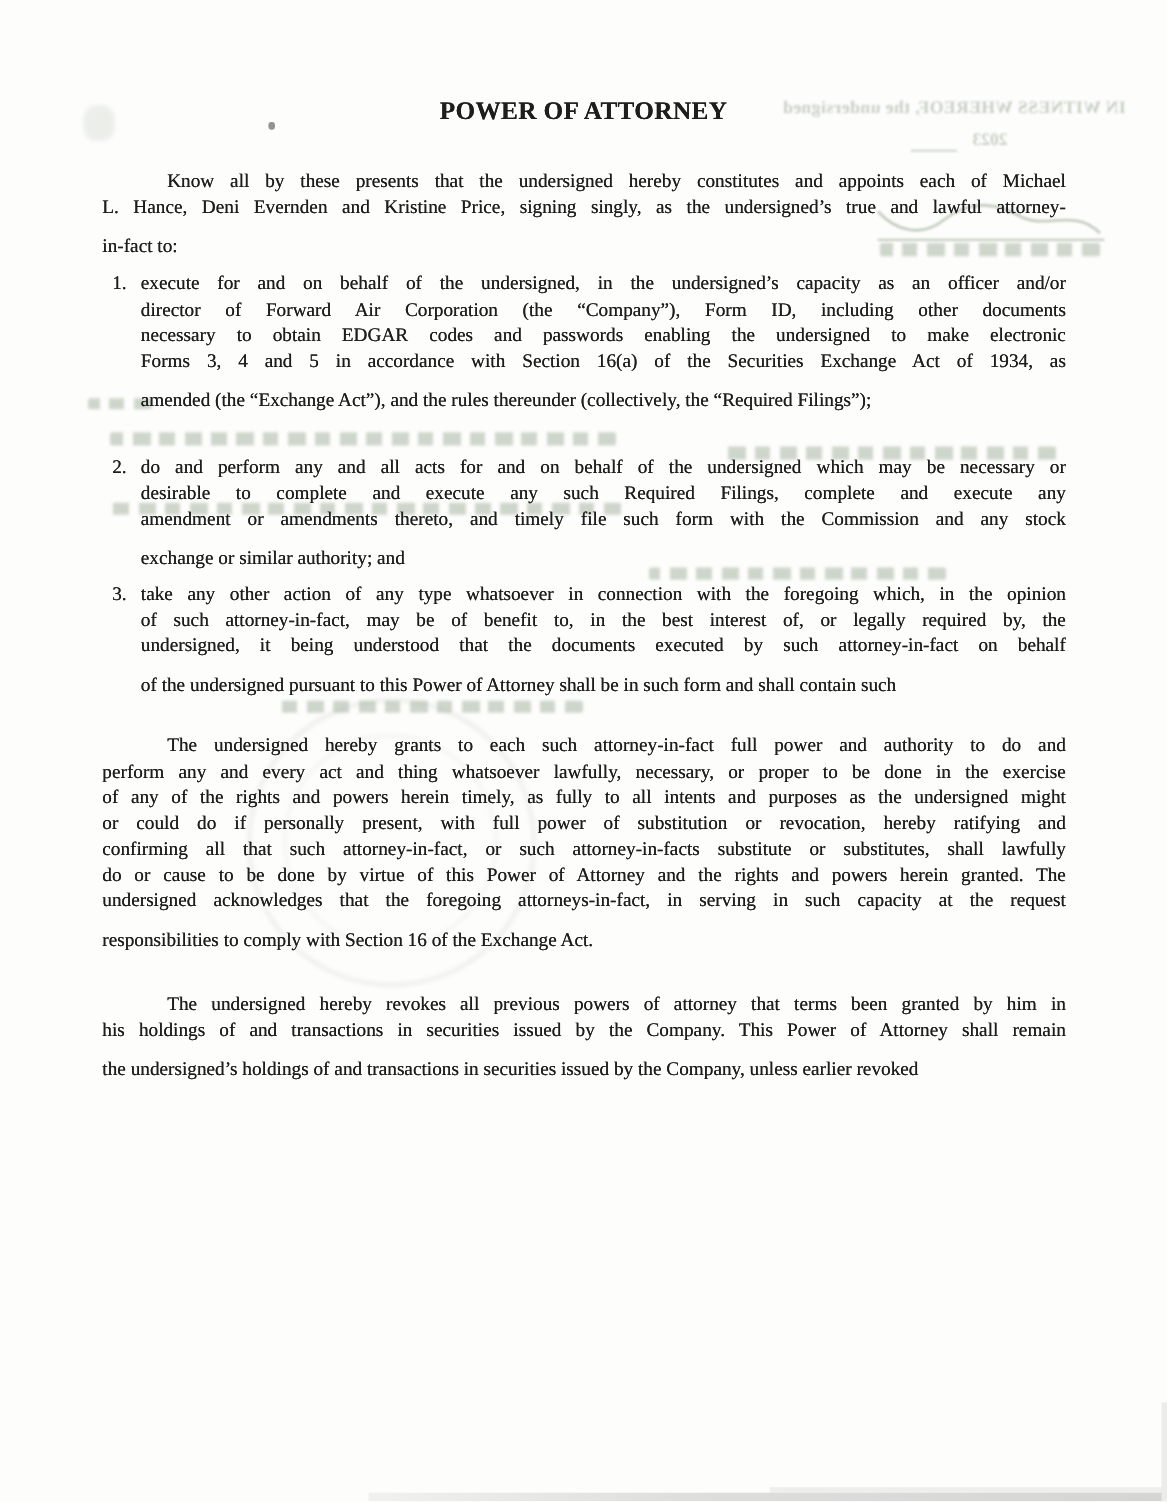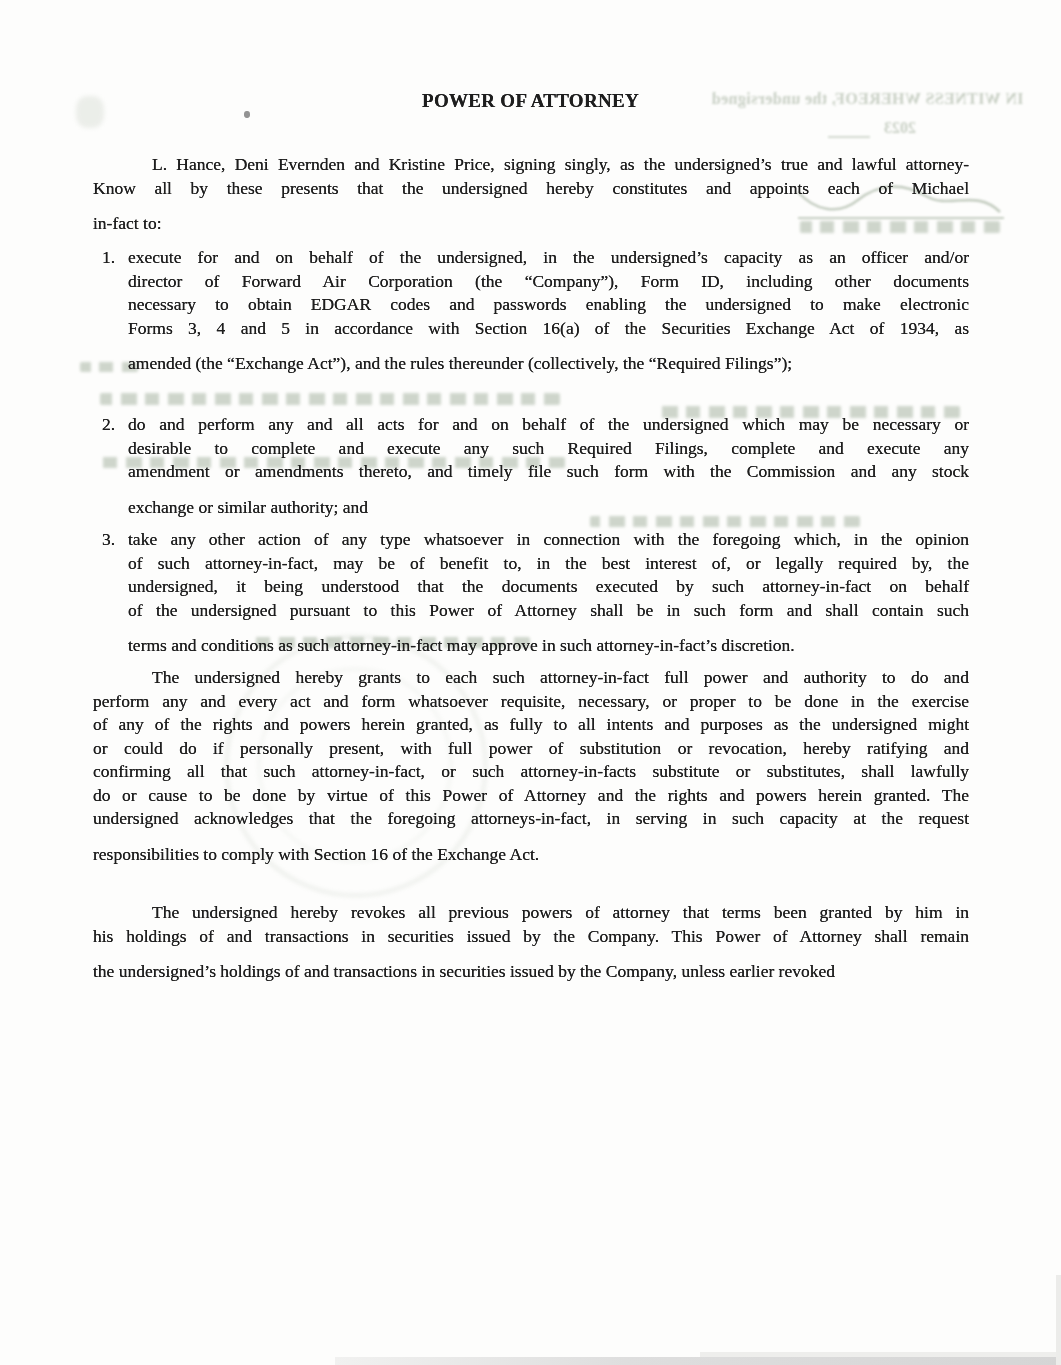--- a/index.html
+++ b/index.html
@@ -4,21 +4,21 @@
 <style>
   html,body { margin:0; padding:0; background:#ffffff; }
   .page {
     position:relative; width:1061px; height:1365px; margin:0 auto;
     background:#fdfdfc; overflow:hidden;
     font-family:"Liberation Serif","DejaVu Serif",serif;
     color:#1e1e1e; font-size:17.5px; line-height:23.5px;
   }
   .title {
     position:absolute; top:89px; left:0; right:0; margin:0;
-    text-align:center; font-size:19px; font-weight:bold; letter-spacing:.3px;
+    text-align:center; font-size:23px; font-weight:bold; letter-spacing:.3px;
     text-shadow:0 0 .3px #1e1e1e;
   }
   .block { position:absolute; left:93px; width:876px; text-shadow:0 0 .3px #222; }
   .jline { text-align:justify; text-align-last:justify; white-space:normal; }
   .block .jline:last-child { text-align-last:left;margin-top:12px; }
   .para .jline:first-child { text-indent:59px; }
   .item { padding-left:35px; box-sizing:border-box; }
   .item .num { position:absolute; left:9px; top:0; }
 
   
@@ -65,22 +65,22 @@
   <div class="gbar" style="left:660px; top:406px; width:300px;"></div>
   <div class="gbar" style="left:95px; top:457px; width:470px; height:11px;"></div>
   <div class="gbar" style="left:590px; top:516px; width:270px; height:11px;"></div>
   <div class="gbar" style="left:250px; top:637px; width:280px; height:11px;"></div>
   <div class="seal outer"></div>
   <div class="seal inner"></div>
 
   <h1 class="title">POWER OF ATTORNEY</h1>
 
   <div class="block para" style="top:153px">
+      <div class="jline">Know all by these presents that the undersigned hereby constitutes and appoints each of Michael</div>
       <div class="jline">L. Hance, Deni Evernden and Kristine Price, signing singly, as the undersigned’s true and lawful attorney-</div>
-      <div class="jline">Know all by these presents that the undersigned hereby constitutes and appoints each of Michael</div>
       <div class="jline">in-fact to:</div>
     </div>
 
   <div class="block item" style="top:246px">
     <span class="num">1.</span>
     <div>
         <div class="jline">execute for and on behalf of the undersigned, in the undersigned’s capacity as an officer and/or</div>
         <div class="jline">director of Forward Air Corporation (the “Company”), Form ID, including other documents</div>
         <div class="jline">necessary to obtain EDGAR codes and passwords enabling the undersigned to make electronic</div>
         <div class="jline">Forms 3, 4 and 5 in accordance with Section 16(a) of the Securities Exchange Act of 1934, as</div>
@@ -98,28 +98,27 @@
       </div>
   </div>
 
   <div class="block item" style="top:528px">
     <span class="num">3.</span>
     <div>
         <div class="jline">take any other action of any type whatsoever in connection with the foregoing which, in the opinion</div>
         <div class="jline">of such attorney-in-fact, may be of benefit to, in the best interest of, or legally required by, the</div>
         <div class="jline">undersigned, it being understood that the documents executed by such attorney-in-fact on behalf</div>
         <div class="jline">of the undersigned pursuant to this Power of Attorney shall be in such form and shall contain such</div>
-        <div class="jline">terms and conditions as such attorney-in-fact may approve in such attorney-in-fact’s discretion.</div>
       </div>
   </div>
 
   <div class="block para" style="top:666px">
       <div class="jline">The undersigned hereby grants to each such attorney-in-fact full power and authority to do and</div>
-      <div class="jline">perform any and every act and form whatsoever requisite, necessary, or proper to be done in the exercise</div>
-      <div class="jline">of any of the rights and powers herein granted, as fully to all intents and purposes as the undersigned might</div>
+      <div class="jline">perform any and every act and thing whatsoever lawfully, necessary, or proper to be done in the exercise</div>
+      <div class="jline">of any of the rights and powers herein timely, as fully to all intents and purposes as the undersigned might</div>
       <div class="jline">or could do if personally present, with full power of substitution or revocation, hereby ratifying and</div>
       <div class="jline">confirming all that such attorney-in-fact, or such attorney-in-facts substitute or substitutes, shall lawfully</div>
       <div class="jline">do or cause to be done by virtue of this Power of Attorney and the rights and powers herein granted. The</div>
       <div class="jline">undersigned acknowledges that the foregoing attorneys-in-fact, in serving in such capacity at the request</div>
       <div class="jline">responsibilities to comply with Section 16 of the Exchange Act.</div>
     </div>
 
   <div class="block para" style="top:901px">
       <div class="jline">The undersigned hereby revokes all previous powers of attorney that terms been granted by him in</div>
       <div class="jline">his holdings of and transactions in securities issued by the Company. This Power of Attorney shall remain</div>

